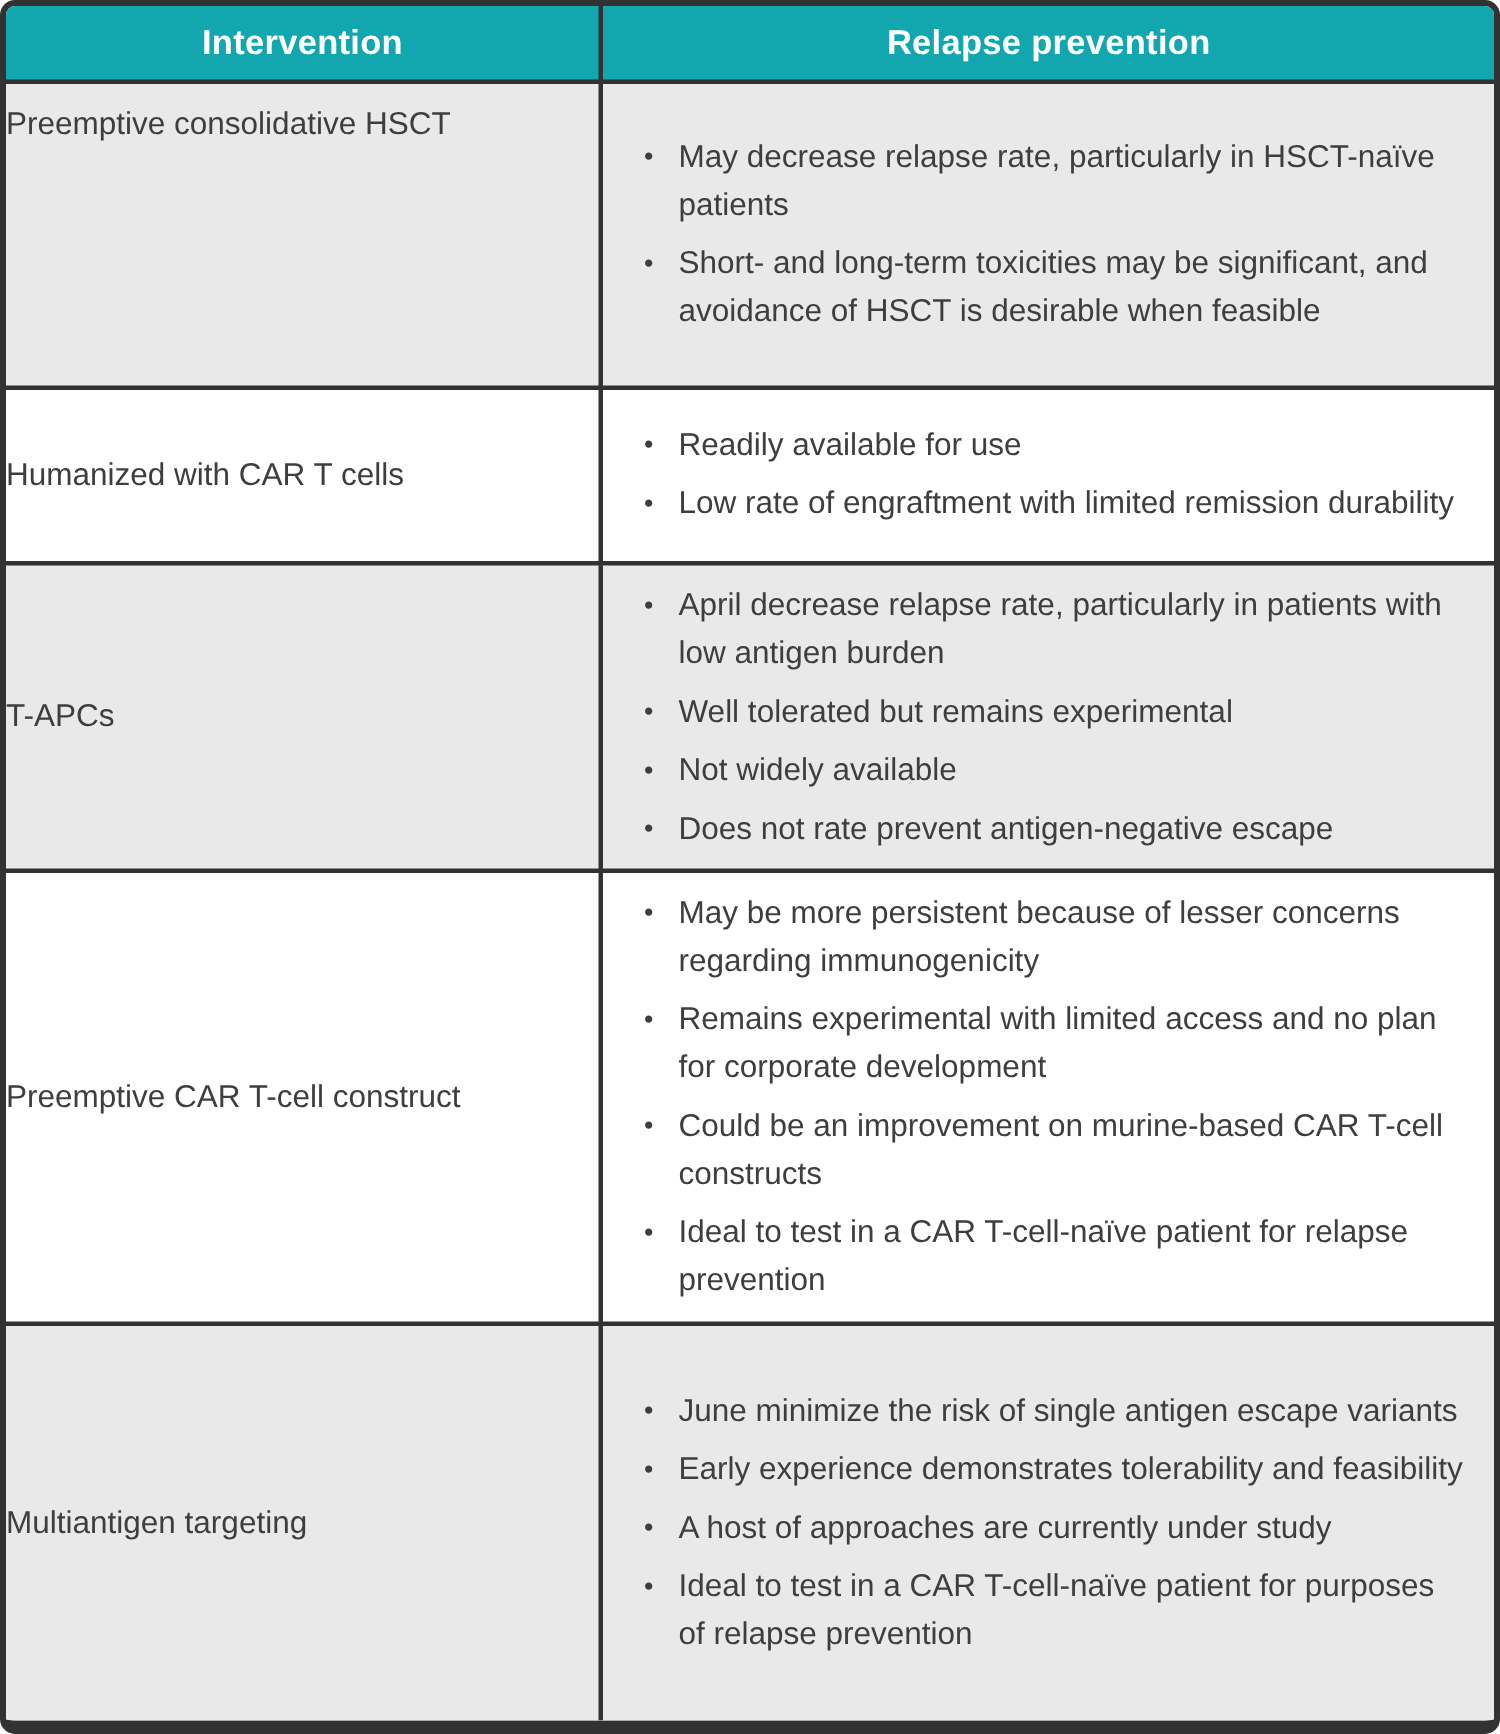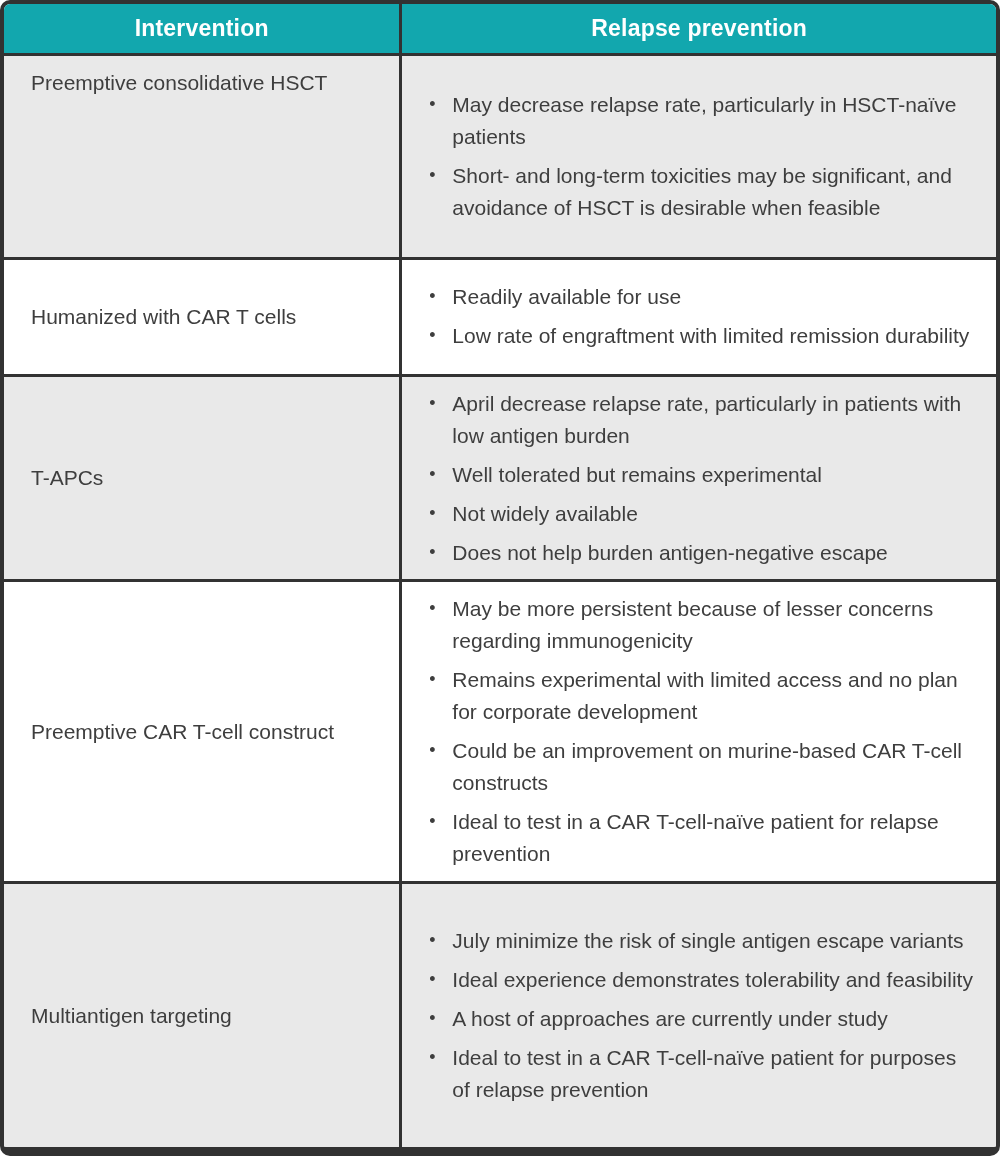--- a/index.html
+++ b/index.html
@@ -40,21 +40,21 @@
     letter-spacing: 0.2px;
   }
   th.col-intervention { width: 40%; }
   td {
     font-size: 21px;
     color: var(--text, #3e3e3e);
     background: var(--row-plain-bg, #ffffff);
   }
   td.shaded { background: var(--row-shaded-bg, #e9e9e9); }
   td.cell-intervention {
-    padding: 12px 14px 12px 27px;
+    padding: 12px 14px 12px 0;
     vertical-align: middle;
     line-height: 30px;
   }
   td.cell-intervention.valign-top { vertical-align: top; }
   td.cell-relapse {
     padding: 10px 18px 10px 23px;
     vertical-align: middle;
   }
   ul.bullet-list {
     margin: 0;
@@ -110,41 +110,41 @@
             </ul>
           </td>
         </tr>
         <tr>
           <td class="cell-intervention shaded">T-APCs</td>
           <td class="cell-relapse shaded">
             <ul class="bullet-list">
               <li><span class="dot">•</span><span>April decrease relapse rate, particularly in patients with low antigen burden</span></li>
               <li><span class="dot">•</span><span>Well tolerated but remains experimental</span></li>
               <li><span class="dot">•</span><span>Not widely available</span></li>
-              <li><span class="dot">•</span><span>Does not help burden antigen-negative escape</span></li>
+              <li><span class="dot">•</span><span>Does not rate prevent antigen-negative escape</span></li>
             </ul>
           </td>
         </tr>
         <tr>
           <td class="cell-intervention">Preemptive CAR T-cell construct</td>
           <td class="cell-relapse">
             <ul class="bullet-list">
               <li><span class="dot">•</span><span>May be more persistent because of lesser concerns regarding immunogenicity</span></li>
               <li><span class="dot">•</span><span>Remains experimental with limited access and no plan for corporate development</span></li>
               <li><span class="dot">•</span><span>Could be an improvement on murine-based CAR T-cell constructs</span></li>
               <li><span class="dot">•</span><span>Ideal to test in a CAR T-cell-naïve patient for relapse prevention</span></li>
             </ul>
           </td>
         </tr>
         <tr>
           <td class="cell-intervention shaded">Multiantigen targeting</td>
           <td class="cell-relapse shaded">
             <ul class="bullet-list">
-              <li><span class="dot">•</span><span>July minimize the risk of single antigen escape variants</span></li>
-              <li><span class="dot">•</span><span>Ideal experience demonstrates tolerability and feasibility</span></li>
+              <li><span class="dot">•</span><span>June minimize the risk of single antigen escape variants</span></li>
+              <li><span class="dot">•</span><span>Early experience demonstrates tolerability and feasibility</span></li>
               <li><span class="dot">•</span><span>A host of approaches are currently under study</span></li>
               <li><span class="dot">•</span><span>Ideal to test in a CAR T-cell-naïve patient for purposes of relapse prevention</span></li>
             </ul>
           </td>
         </tr>
       </tbody>
   </table>
 </div>
 
 </body></html>

